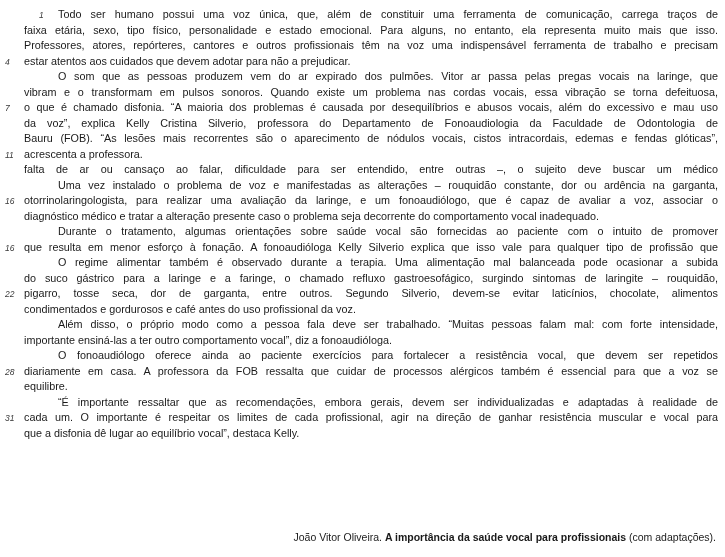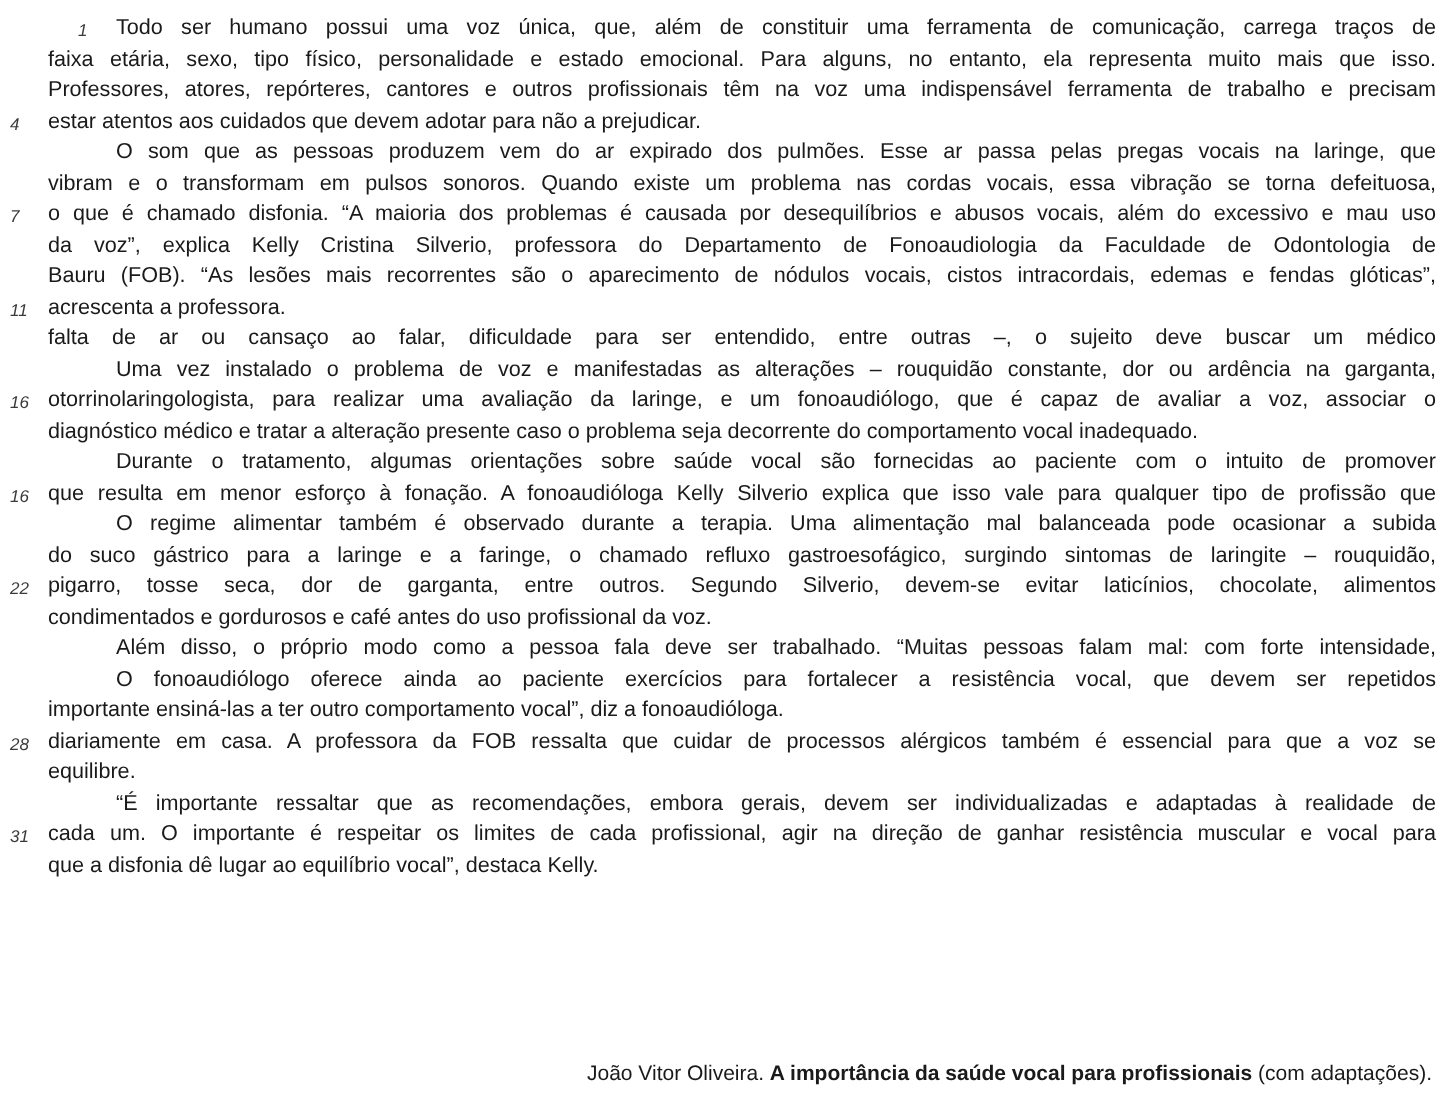--- a/index.html
+++ b/index.html
@@ -65,40 +65,40 @@
 </style>
 </head>
 <body>
 
 <div class="page">
   <div class="text-block" id="passage">
       <div class="line indent"><span class="lineno">1</span><span>Todo ser humano possui uma voz única, que, além de constituir uma ferramenta de comunicação, carrega traços de</span></div>
       <div class="line"><span class="lineno"></span><span>faixa etária, sexo, tipo físico, personalidade e estado emocional. Para alguns, no entanto, ela representa muito mais que isso.</span></div>
       <div class="line"><span class="lineno"></span><span>Professores, atores, repórteres, cantores e outros profissionais têm na voz uma indispensável ferramenta de trabalho e precisam</span></div>
       <div class="line para-end"><span class="lineno">4</span><span>estar atentos aos cuidados que devem adotar para não a prejudicar.</span></div>
-      <div class="line indent"><span class="lineno"></span><span>O som que as pessoas produzem vem do ar expirado dos pulmões. Esse ar passa pelas pregas vocais na laringe, que</span></div>
+      <div class="line indent"><span class="lineno"></span><span>O som que as pessoas produzem vem do ar expirado dos pulmões. Vitor ar passa pelas pregas vocais na laringe, que</span></div>
       <div class="line"><span class="lineno"></span><span>vibram e o transformam em pulsos sonoros. Quando existe um problema nas cordas vocais, essa vibração se torna defeituosa,</span></div>
       <div class="line"><span class="lineno">7</span><span>o que é chamado disfonia. “A maioria dos problemas é causada por desequilíbrios e abusos vocais, além do excessivo e mau uso</span></div>
       <div class="line"><span class="lineno"></span><span>da voz”, explica Kelly Cristina Silverio, professora do Departamento de Fonoaudiologia da Faculdade de Odontologia de</span></div>
       <div class="line"><span class="lineno"></span><span>Bauru (FOB). “As lesões mais recorrentes são o aparecimento de nódulos vocais, cistos intracordais, edemas e fendas glóticas”,</span></div>
       <div class="line para-end"><span class="lineno">11</span><span>acrescenta a professora.</span></div>
       <div class="line"><span class="lineno"></span><span>falta de ar ou cansaço ao falar, dificuldade para ser entendido, entre outras –, o sujeito deve buscar um médico</span></div>
       <div class="line indent"><span class="lineno"></span><span>Uma vez instalado o problema de voz e manifestadas as alterações – rouquidão constante, dor ou ardência na garganta,</span></div>
       <div class="line"><span class="lineno">16</span><span>otorrinolaringologista, para realizar uma avaliação da laringe, e um fonoaudiólogo, que é capaz de avaliar a voz, associar o</span></div>
       <div class="line para-end"><span class="lineno"></span><span>diagnóstico médico e tratar a alteração presente caso o problema seja decorrente do comportamento vocal inadequado.</span></div>
       <div class="line indent"><span class="lineno"></span><span>Durante o tratamento, algumas orientações sobre saúde vocal são fornecidas ao paciente com o intuito de promover</span></div>
       <div class="line"><span class="lineno">16</span></div>
       <div class="line"><span class="lineno"></span><span>que resulta em menor esforço à fonação. A fonoaudióloga Kelly Silverio explica que isso vale para qualquer tipo de profissão que</span></div>
       <div class="line indent"><span class="lineno"></span><span>O regime alimentar também é observado durante a terapia. Uma alimentação mal balanceada pode ocasionar a subida</span></div>
       <div class="line"><span class="lineno"></span><span>do suco gástrico para a laringe e a faringe, o chamado refluxo gastroesofágico, surgindo sintomas de laringite – rouquidão,</span></div>
       <div class="line"><span class="lineno">22</span><span>pigarro, tosse seca, dor de garganta, entre outros. Segundo Silverio, devem-se evitar laticínios, chocolate, alimentos</span></div>
       <div class="line para-end"><span class="lineno"></span><span>condimentados e gordurosos e café antes do uso profissional da voz.</span></div>
       <div class="line indent"><span class="lineno"></span><span>Além disso, o próprio modo como a pessoa fala deve ser trabalhado. “Muitas pessoas falam mal: com forte intensidade,</span></div>
+      <div class="line para-end"><span class="lineno"></span><span>importante ensiná-las a ter outro comportamento vocal”, diz a fonoaudióloga.</span></div>
       <div class="line indent"><span class="lineno"></span><span>O fonoaudiólogo oferece ainda ao paciente exercícios para fortalecer a resistência vocal, que devem ser repetidos</span></div>
-      <div class="line para-end"><span class="lineno"></span><span>importante ensiná-las a ter outro comportamento vocal”, diz a fonoaudióloga.</span></div>
       <div class="line"><span class="lineno">28</span><span>diariamente em casa. A professora da FOB ressalta que cuidar de processos alérgicos também é essencial para que a voz se</span></div>
       <div class="line para-end"><span class="lineno"></span><span>equilibre.</span></div>
       <div class="line indent"><span class="lineno"></span><span>“É importante ressaltar que as recomendações, embora gerais, devem ser individualizadas e adaptadas à realidade de</span></div>
       <div class="line"><span class="lineno">31</span><span>cada um. O importante é respeitar os limites de cada profissional, agir na direção de ganhar resistência muscular e vocal para</span></div>
       <div class="line para-end"><span class="lineno"></span><span>que a disfonia dê lugar ao equilíbrio vocal”, destaca Kelly.</span></div>
     </div>
   <div class="attribution"><span>João Vitor Oliveira. </span><b>A importância da saúde vocal para profissionais</b><span> (com adaptações).</span></div>
 </div>
 
 </body></html>

